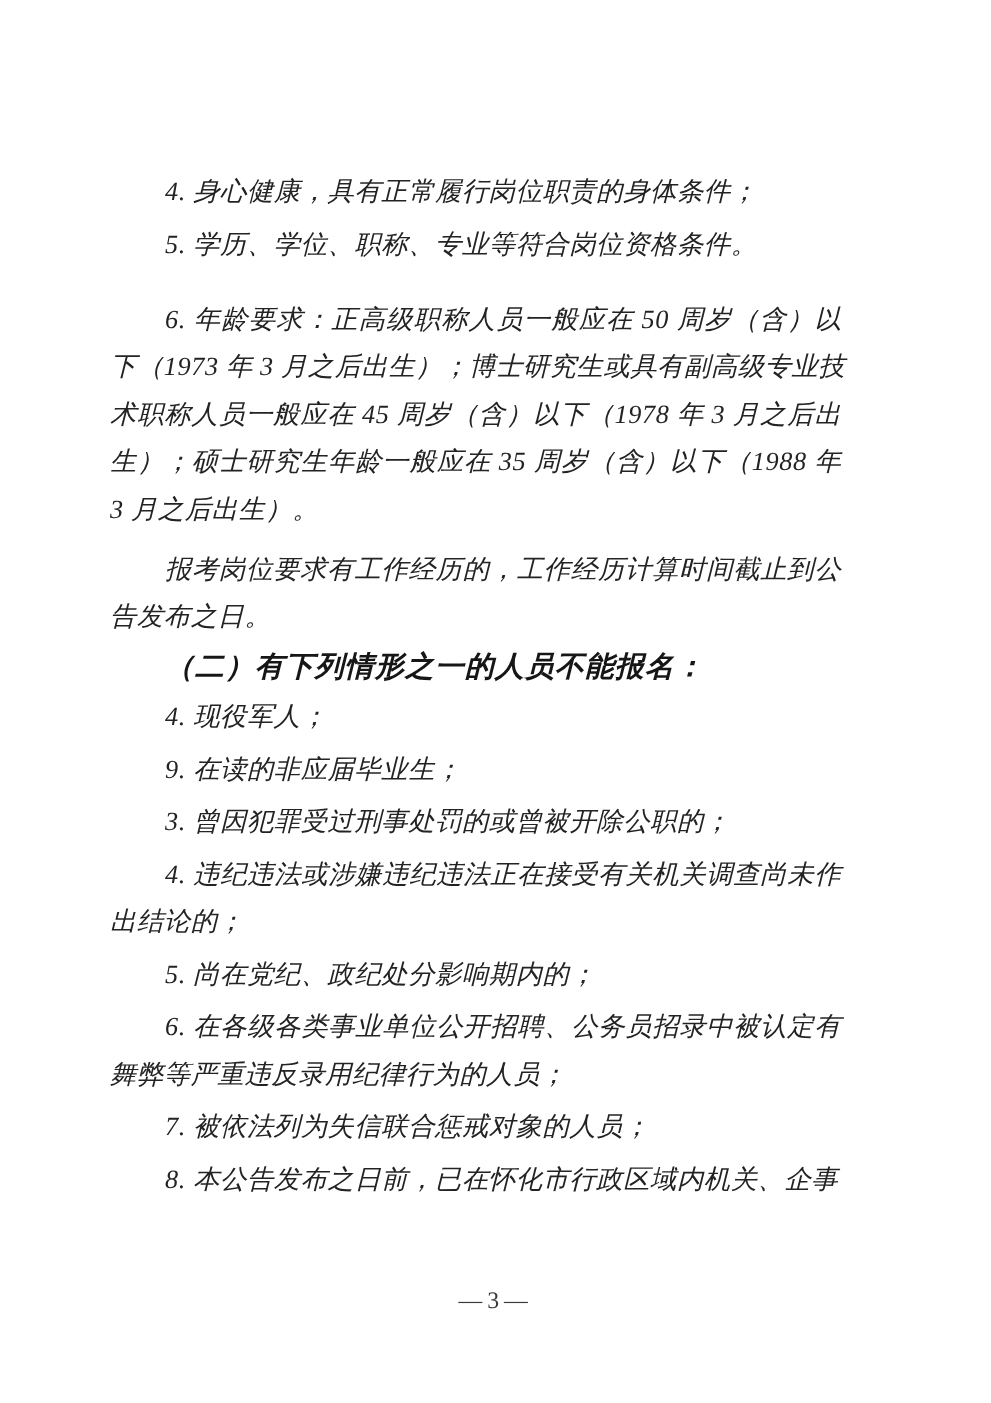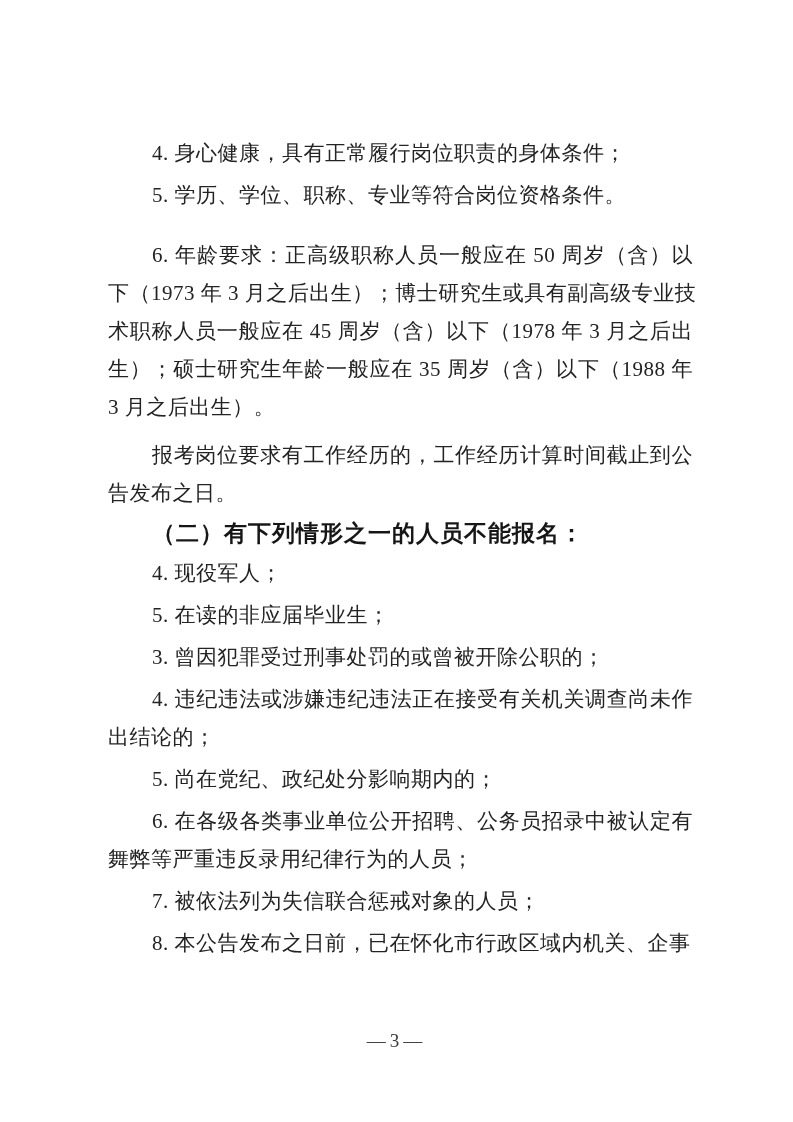--- a/index.html
+++ b/index.html
@@ -11,23 +11,24 @@
     position: relative;
     width: 793px;
     height: 1122px;
     background: #ffffff;
     overflow: hidden;
     font-family: "Liberation Serif", "DejaVu Serif", serif;
     color: #232323;
   }
   .content {
     position: absolute;
-    left: 108px;
+    left: 88px;
     top: 134px;
     width: 585px;
+    font-style: italic;
   }
   .para { margin: 0 0 4px 0; }
   .para.gap-after-lg { margin-bottom: 22px; }
   .para.gap-after-md { margin-bottom: 10px; }
   .para.gap-after-sm { margin-bottom: 2px; }
   .para.no-gap { margin-bottom: 0; }
   .line {
     font-size: 21px;
     line-height: 38px;
     white-space: nowrap;
@@ -87,21 +88,21 @@
 
     <div class="para heading no-gap">
       <div class="line indent">（二）有下列情形之一的人员不能报名：</div>
     </div>
 
     <div class="para">
       <div class="line indent">4. 现役军人；</div>
     </div>
 
     <div class="para">
-      <div class="line indent">5. 在读的非应届毕业生；</div>
+      <div class="line indent">9. 在读的非应届毕业生；</div>
     </div>
 
     <div class="para">
       <div class="line indent">3. 曾因犯罪受过刑事处罚的或曾被开除公职的；</div>
     </div>
 
     <div class="para">
       <div class="line indent fill">4. 违纪违法或涉嫌违纪违法正在接受有关机关调查尚未作</div>
       <div class="line">出结论的；</div>
     </div>

